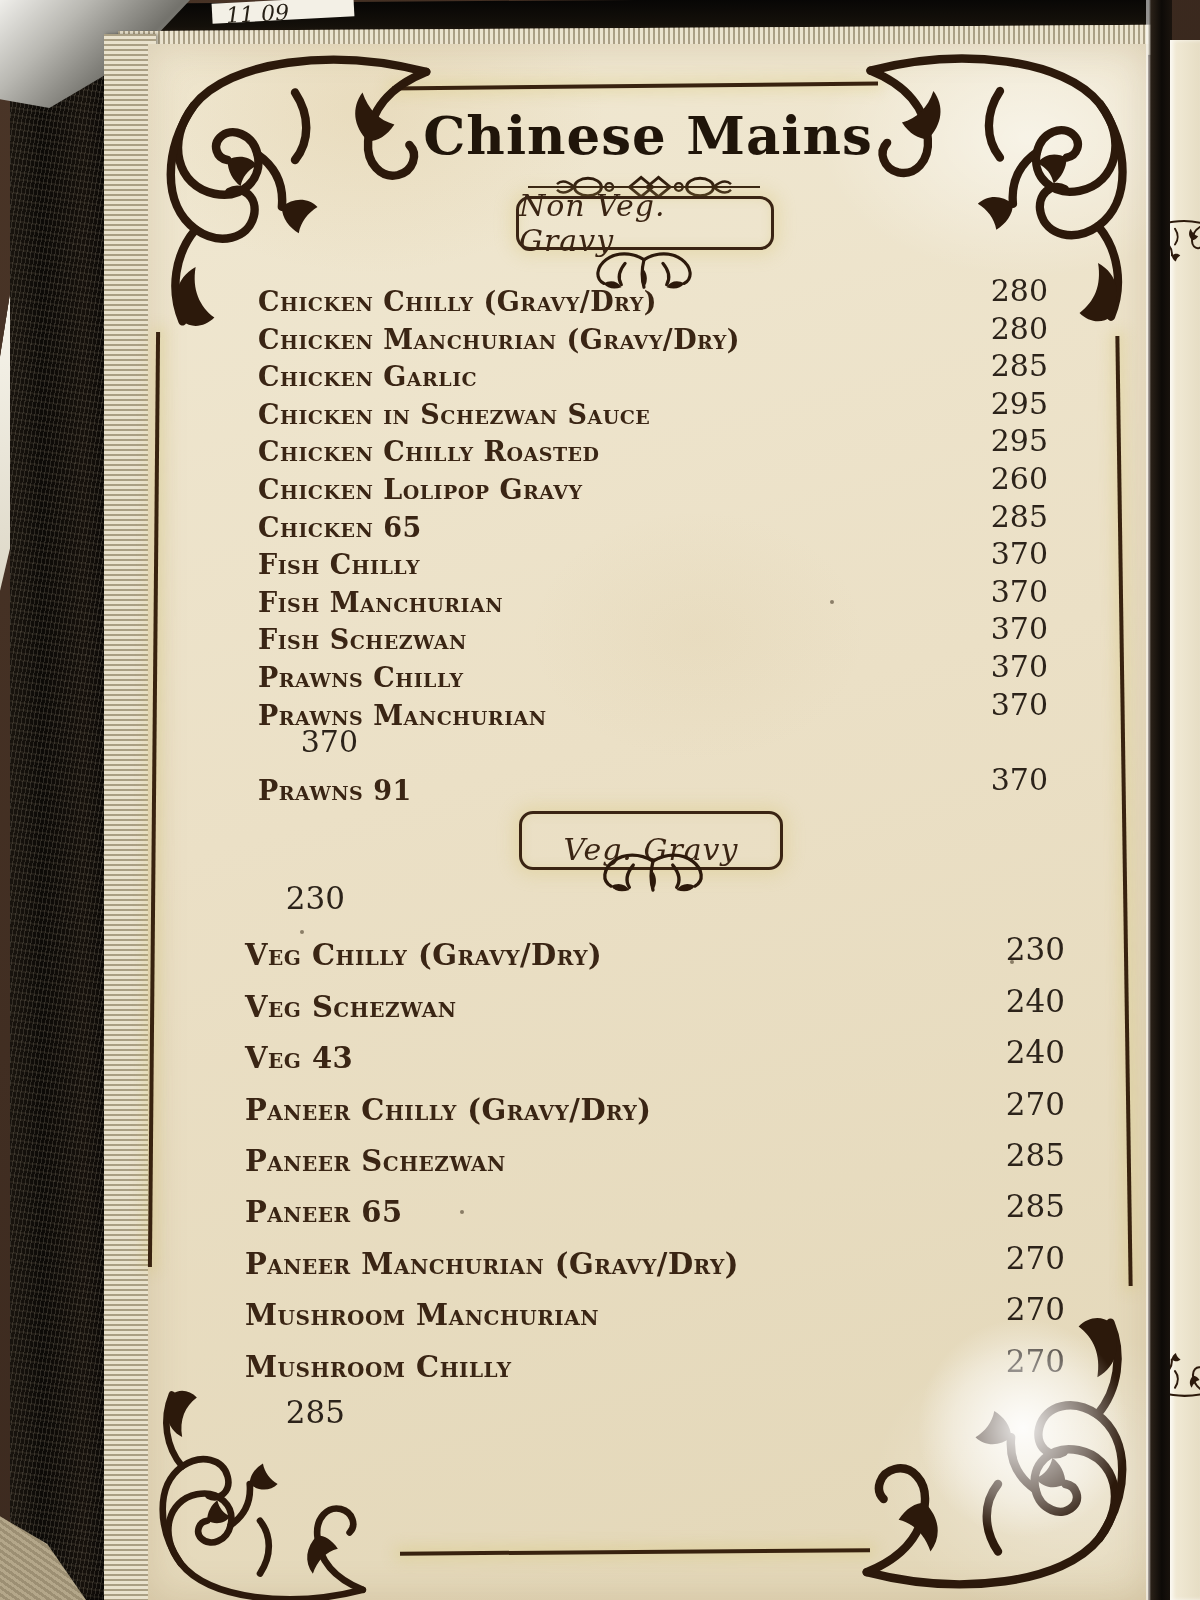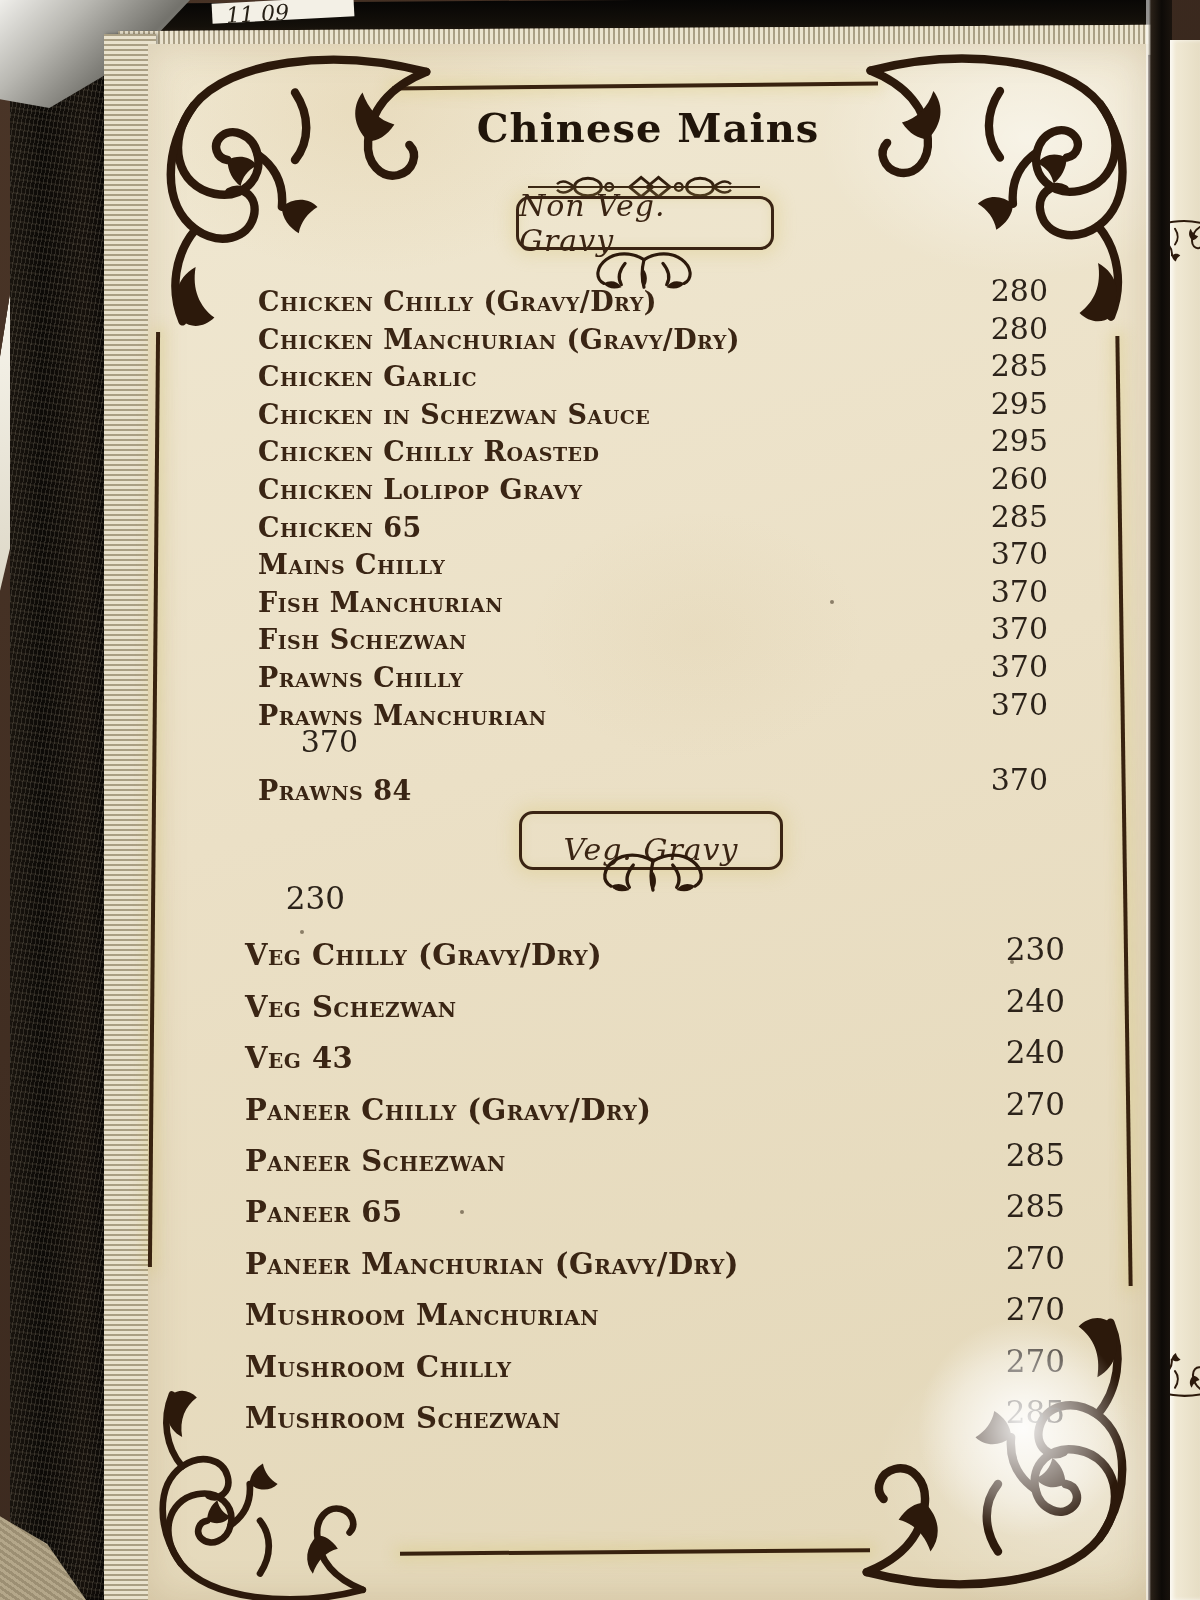--- a/index.html
+++ b/index.html
@@ -53,21 +53,21 @@
 
   
   .fline{background:#38220f;box-shadow:0 0 14px 5px rgba(213,194,106,.30);}
   .fl-top{left:392px;top:84px;width:486px;height:4px;transform:rotate(-0.6deg);}
   .fl-left{left:152px;top:332px;width:4px;height:935px;transform:rotate(0.5deg);}
   .fl-right{left:1122px;top:336px;width:4px;height:950px;transform:rotate(-0.8deg);}
   .fl-bottom{left:400px;top:1550px;width:470px;height:4px;transform:rotate(-0.4deg);}
 
   
   .title{left:148px;top:104px;width:1000px;text-align:center;
-    font-size:40px;font-weight:bold;color:#20150a;letter-spacing:1px;}
+    font-size:53px;font-weight:bold;color:#20150a;letter-spacing:1px;}
   .divider{left:528px;top:172px;width:232px;height:30px;}
   .pill{border:3px solid #3a2413;border-radius:14px;color:#3a2413;
     display:flex;align-items:center;justify-content:center;
     font-style:italic;font-size:30px;letter-spacing:1px;
     box-shadow:0 0 16px 6px rgba(213,194,106,.28), inset 0 0 10px rgba(213,194,106,.25);}
   .pill-1{left:516px;top:196px;width:252px;height:48px;}
   .pill-2{left:519px;top:811px;width:258px;height:53px;align-items:flex-end;}
   .spray{width:140px;height:44px;}
 
   .rows{display:flex;flex-direction:column;}
@@ -204,21 +204,21 @@
       </div>
       <div class="row">
         <span class="iname">Chicken Lolipop Gravy</span>
         <span class="iprice">260</span>
       </div>
       <div class="row">
         <span class="iname">Chicken 65</span>
         <span class="iprice">285</span>
       </div>
       <div class="row">
-        <span class="iname">Mains Chilly</span>
+        <span class="iname">Fish Chilly</span>
         <span class="iprice">370</span>
       </div>
       <div class="row">
         <span class="iname">Fish Manchurian</span>
         <span class="iprice">370</span>
       </div>
       <div class="row">
         <span class="iname">Fish Schezwan</span>
         <span class="iprice">370</span>
       </div>
@@ -227,21 +227,21 @@
         <span class="iprice">370</span>
       </div>
       <div class="row">
         <span class="iname">Prawns Manchurian</span>
         <span class="iprice">370</span>
       </div>
       <div class="row">
         <span class="iprice">370</span>
       </div>
       <div class="row">
-        <span class="iname">Prawns 84</span>
+        <span class="iname">Prawns 91</span>
         <span class="iprice">370</span>
       </div>
     </div>
 
   <div class="abs pill pill-2">
     <span>Veg. Gravy</span>
   </div>
   <svg class="abs spray flourish" style="left:578px;top:848px;width:150px;height:46px">
       <use href="#fl-spray"></use>
     </svg>
@@ -280,21 +280,20 @@
       </div>
       <div class="row">
         <span class="iname">Mushroom Manchurian</span>
         <span class="iprice">270</span>
       </div>
       <div class="row">
         <span class="iname">Mushroom Chilly</span>
         <span class="iprice">270</span>
       </div>
       <div class="row">
-        <span class="iname">Mushroom Schezwan</span>
         <span class="iprice">285</span>
       </div>
     </div>
 
   <div class="abs page-gap"></div>
   <div class="abs neighbor">
     <svg class="flourish" style="position:absolute;left:-30px;top:130px;width:70px;height:170px">
         <use href="#fl-corner"></use>
       </svg>
     <svg class="flourish" style="position:absolute;left:-32px;top:1210px;width:74px;height:220px;transform:scaleY(-1)">

